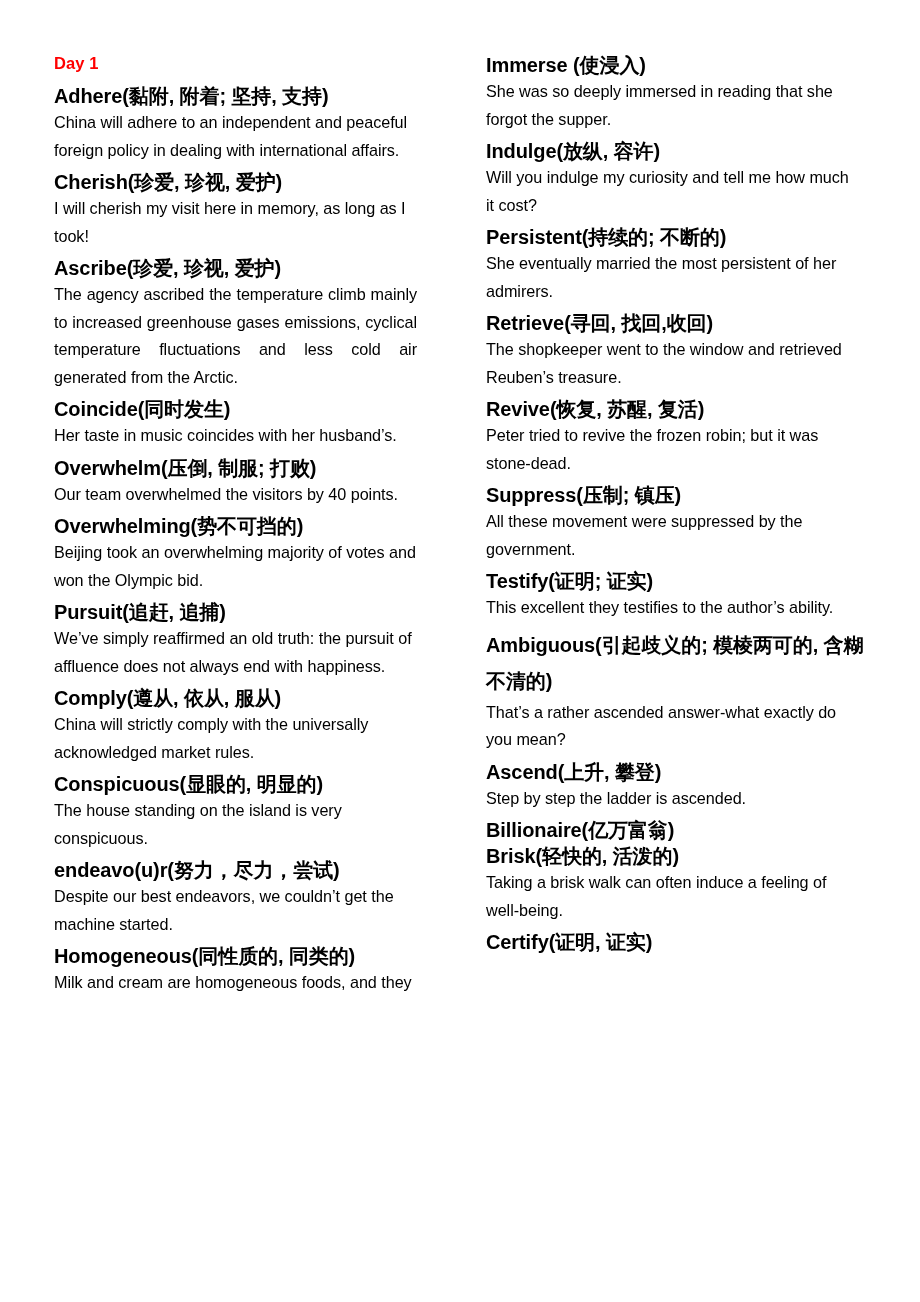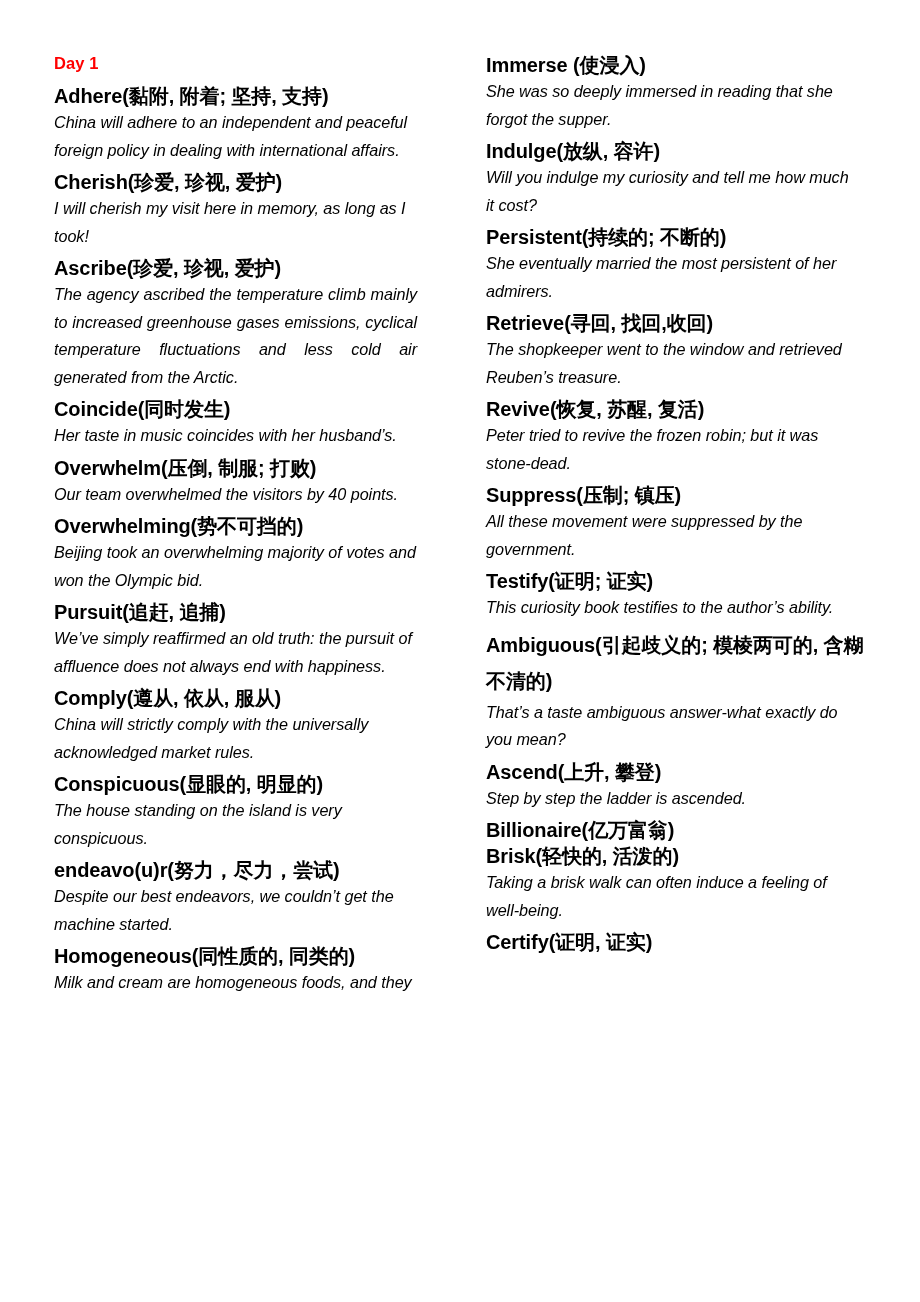--- a/index.html
+++ b/index.html
@@ -55,21 +55,20 @@
   }
   .term.wrapped {
     line-height: 36px;
   }
   .example {
     font-size: 16.2px;
     line-height: 27.5px;
     margin: 0 17px 5px 0;
     padding: 0;
     letter-spacing: -0.05px;
-    font-style: italic;
   }
   .example.justify {
     text-align: justify;
     text-align-last: left;
   }
 
   .footer {
     position: absolute;
     right: 54px;
     top: 1212px;
@@ -157,25 +156,25 @@
           <div class="entry">
             <p class="term">Revive(恢复, 苏醒, 复活)</p>
             <p class="example">Peter tried to revive the frozen robin; but it was stone-dead.</p>
           </div>
           <div class="entry">
             <p class="term">Suppress(压制; 镇压)</p>
             <p class="example">All these movement were suppressed by the government.</p>
           </div>
           <div class="entry">
             <p class="term">Testify(证明; 证实)</p>
-            <p class="example">This curiosity book testifies to the author’s ability.</p>
+            <p class="example">This excellent they testifies to the author’s ability.</p>
           </div>
           <div class="entry">
             <p class="term wrapped">Ambiguous(引起歧义的; 模棱两可的, 含糊不清的)</p>
-            <p class="example">That’s a taste ambiguous answer-what exactly do you mean?</p>
+            <p class="example">That’s a rather ascended answer-what exactly do you mean?</p>
           </div>
           <div class="entry">
             <p class="term">Ascend(上升, 攀登)</p>
             <p class="example">Step by step the ladder is ascended.</p>
           </div>
           <div class="entry">
             <p class="term">Billionaire(亿万富翁)</p>
           </div>
           <div class="entry">
             <p class="term">Brisk(轻快的, 活泼的)</p>

